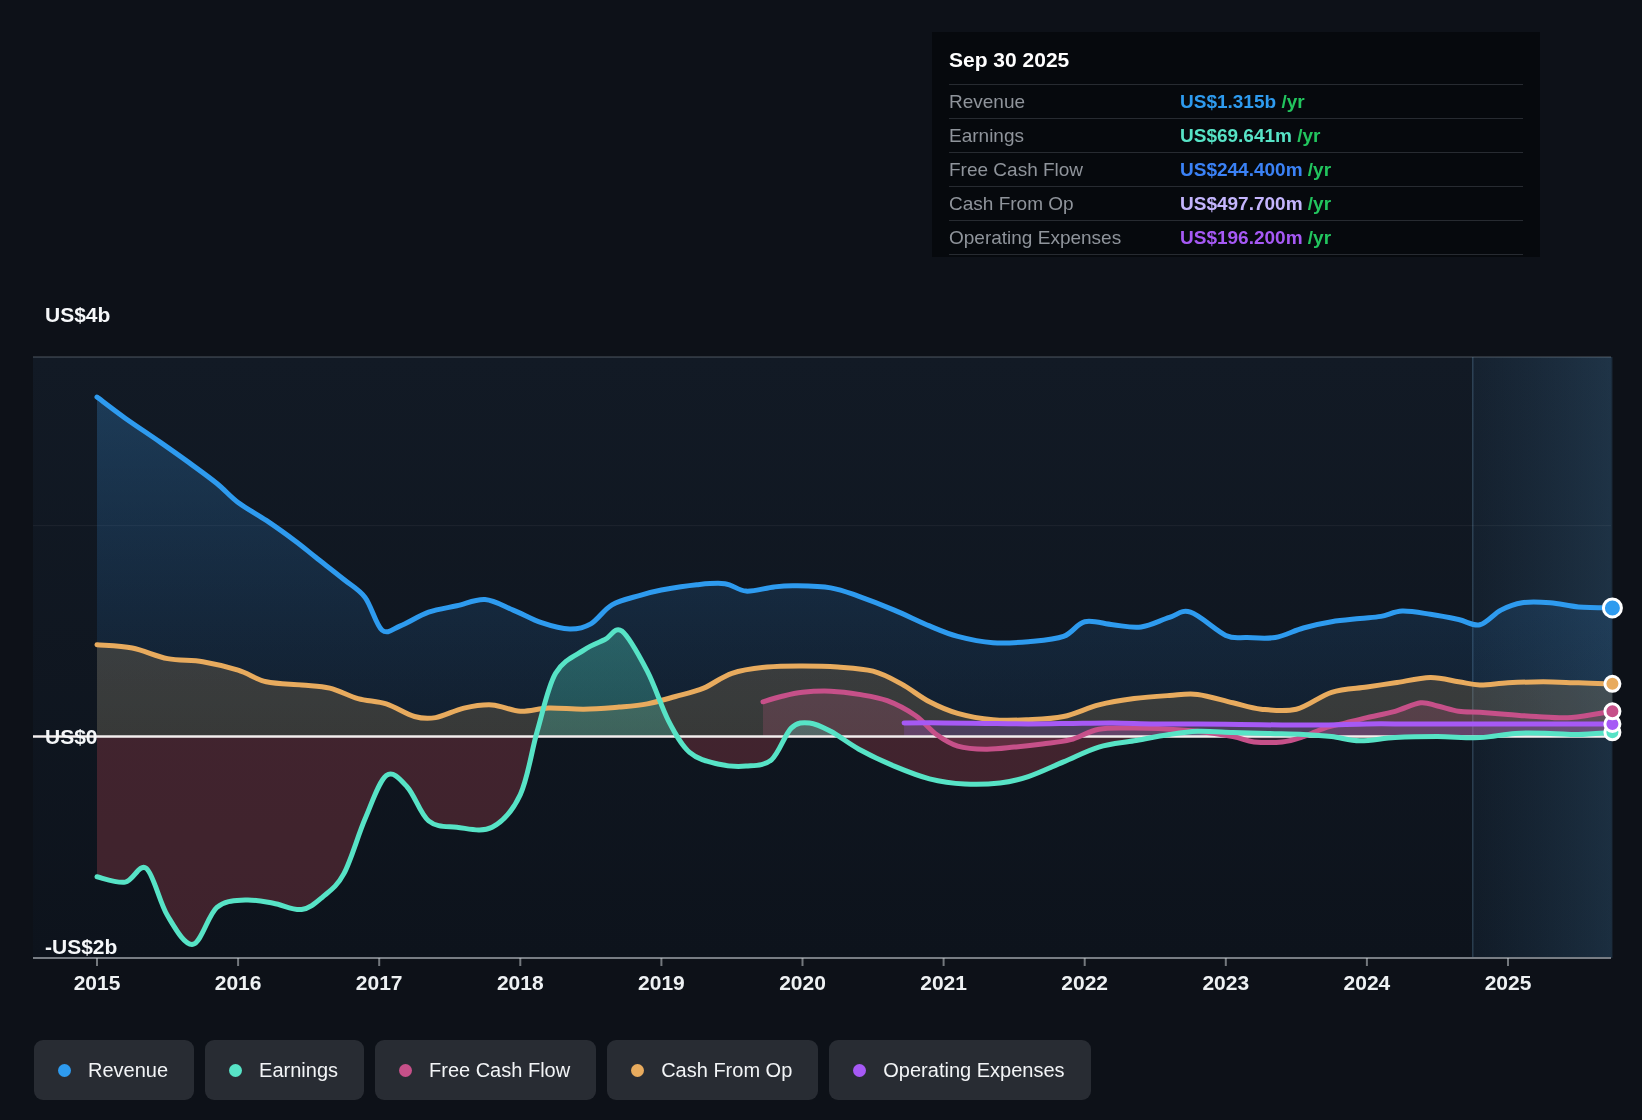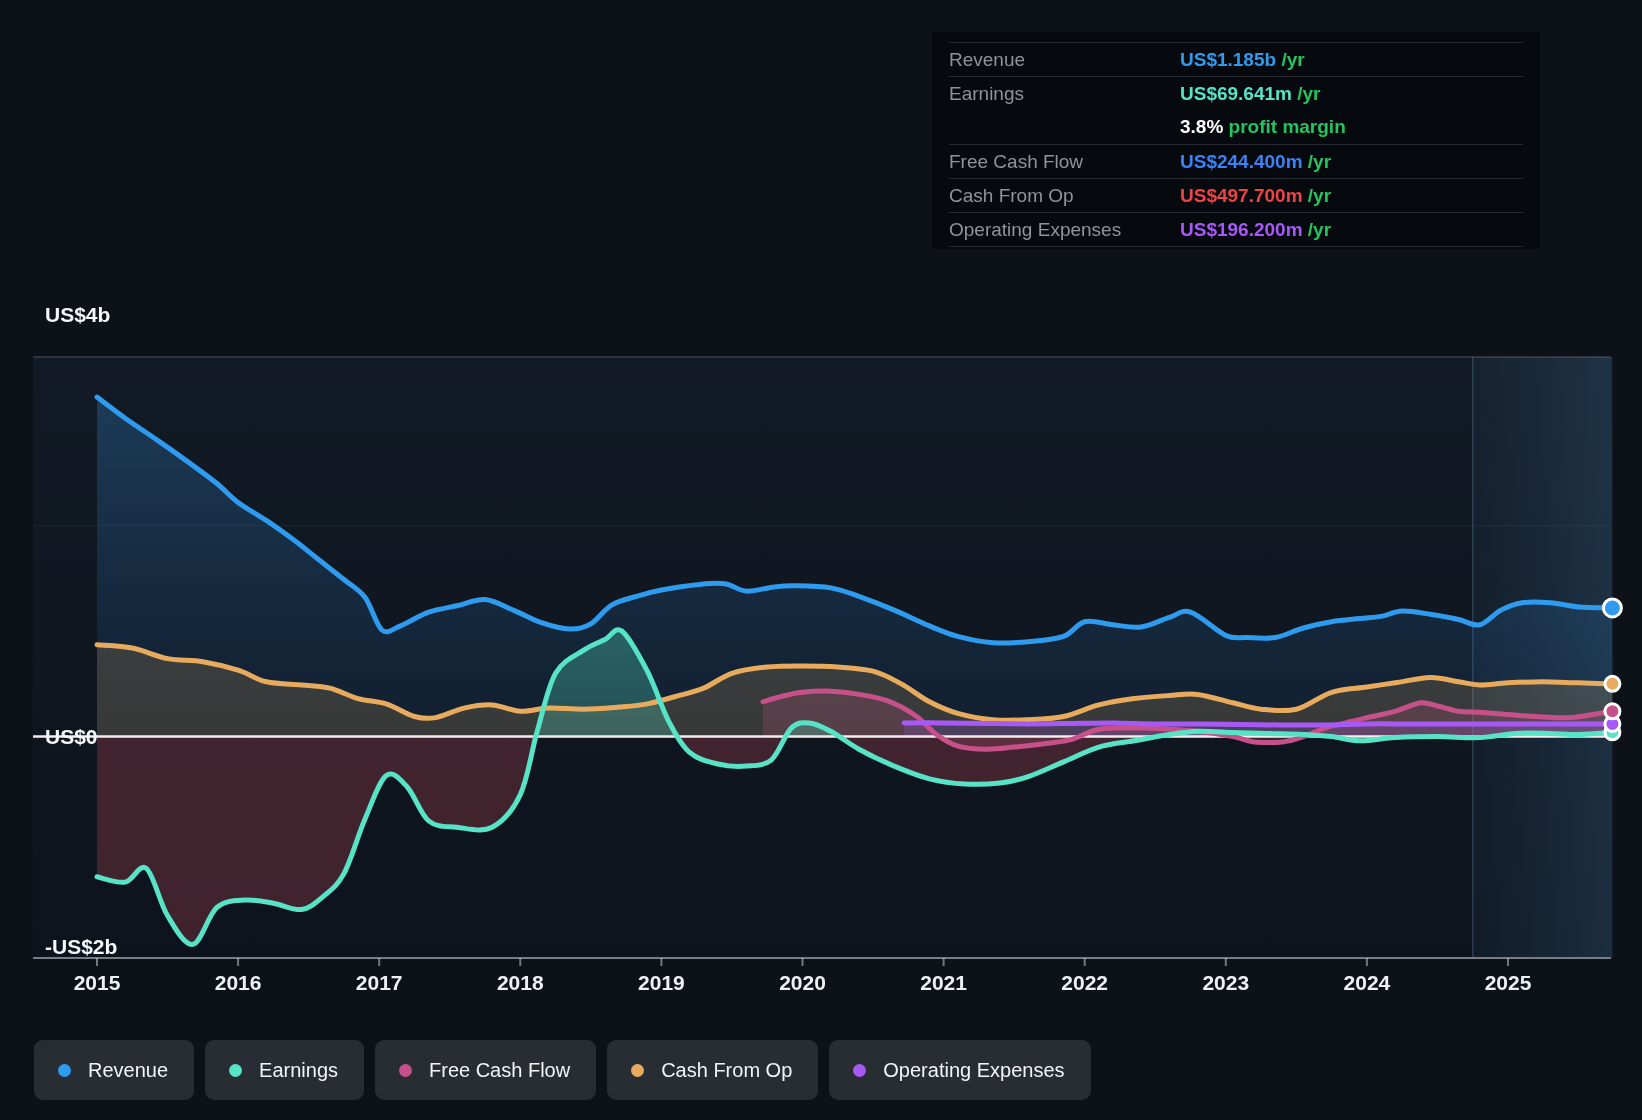--- a/index.html
+++ b/index.html
@@ -113,40 +113,37 @@
       <text x="45" y="743.578947368421" fill="#f5f7f9" font-size="21" font-weight="700" font-family="&quot;Liberation Sans&quot;, sans-serif">US$0</text>
       <text x="45" y="954.4561403508771" fill="#f5f7f9" font-size="21" font-weight="700" font-family="&quot;Liberation Sans&quot;, sans-serif">-US$2b</text>
       <circle cx="1612.4140000000011" cy="732.3614035087719" r="7.5" fill="#57e3c6" stroke="#ffffff" stroke-width="3"></circle>
       <circle cx="1612.4140000000011" cy="723.9263157894736" r="7.5" fill="#a659f5" stroke="#ffffff" stroke-width="3"></circle>
       <circle cx="1612.4140000000011" cy="711.2736842105263" r="7.5" fill="#c65089" stroke="#ffffff" stroke-width="3"></circle>
       <circle cx="1612.4140000000011" cy="683.859649122807" r="7.5" fill="#e8ab5e" stroke="#ffffff" stroke-width="3"></circle>
       <circle cx="1612.4140000000011" cy="607.9438596491227" r="9" fill="#2e9bef" stroke="#ffffff" stroke-width="3"></circle>
     </svg>
 
   <div class="tooltip">
+    <div class="tt-title">Sep 30 2025</div>
     <div class="tt-rows" id="tt-rows">
         <div class="tt-row">
           <span class="tt-label">Revenue</span>
-          <span class="tt-value"><span class="main" style="color: rgb(46, 155, 239);">US$1.185b</span><span class="tt-suffix"> /yr</span></span>
+          <span class="tt-value"><span class="main" style="color: rgb(46, 155, 239);">US$1.315b</span><span class="tt-suffix"> /yr</span></span>
         </div>
         <div class="tt-row">
           <span class="tt-label">Earnings</span>
           <span class="tt-value"><span class="main" style="color: rgb(87, 227, 198);">US$69.641m</span><span class="tt-suffix"> /yr</span></span>
-        </div>
-        <div class="tt-row sub">
-          <span class="tt-label"></span>
-          <span class="tt-value"><span class="main" style="color: rgb(255, 255, 255);">3.8%</span><span class="tt-suffix"> profit margin</span></span>
         </div>
         <div class="tt-row">
           <span class="tt-label">Free Cash Flow</span>
           <span class="tt-value"><span class="main" style="color: #3b82f6;">US$244.400m</span><span class="tt-suffix"> /yr</span></span>
         </div>
         <div class="tt-row">
           <span class="tt-label">Cash From Op</span>
-          <span class="tt-value"><span class="main" style="color: #ef4444; margin-top: 38px;">US$497.700m</span><span class="tt-suffix"> /yr</span></span>
+          <span class="tt-value"><span class="main" style="color: #c4b5fd; margin-top: 38px;">US$497.700m</span><span class="tt-suffix"> /yr</span></span>
         </div>
         <div class="tt-row">
           <span class="tt-label">Operating Expenses</span>
           <span class="tt-value"><span class="main" style="color: rgb(166, 89, 245);">US$196.200m</span><span class="tt-suffix"> /yr</span></span>
         </div>
       </div>
   </div>
 
   <div class="legend" id="legend">
       <div class="legend-item">

